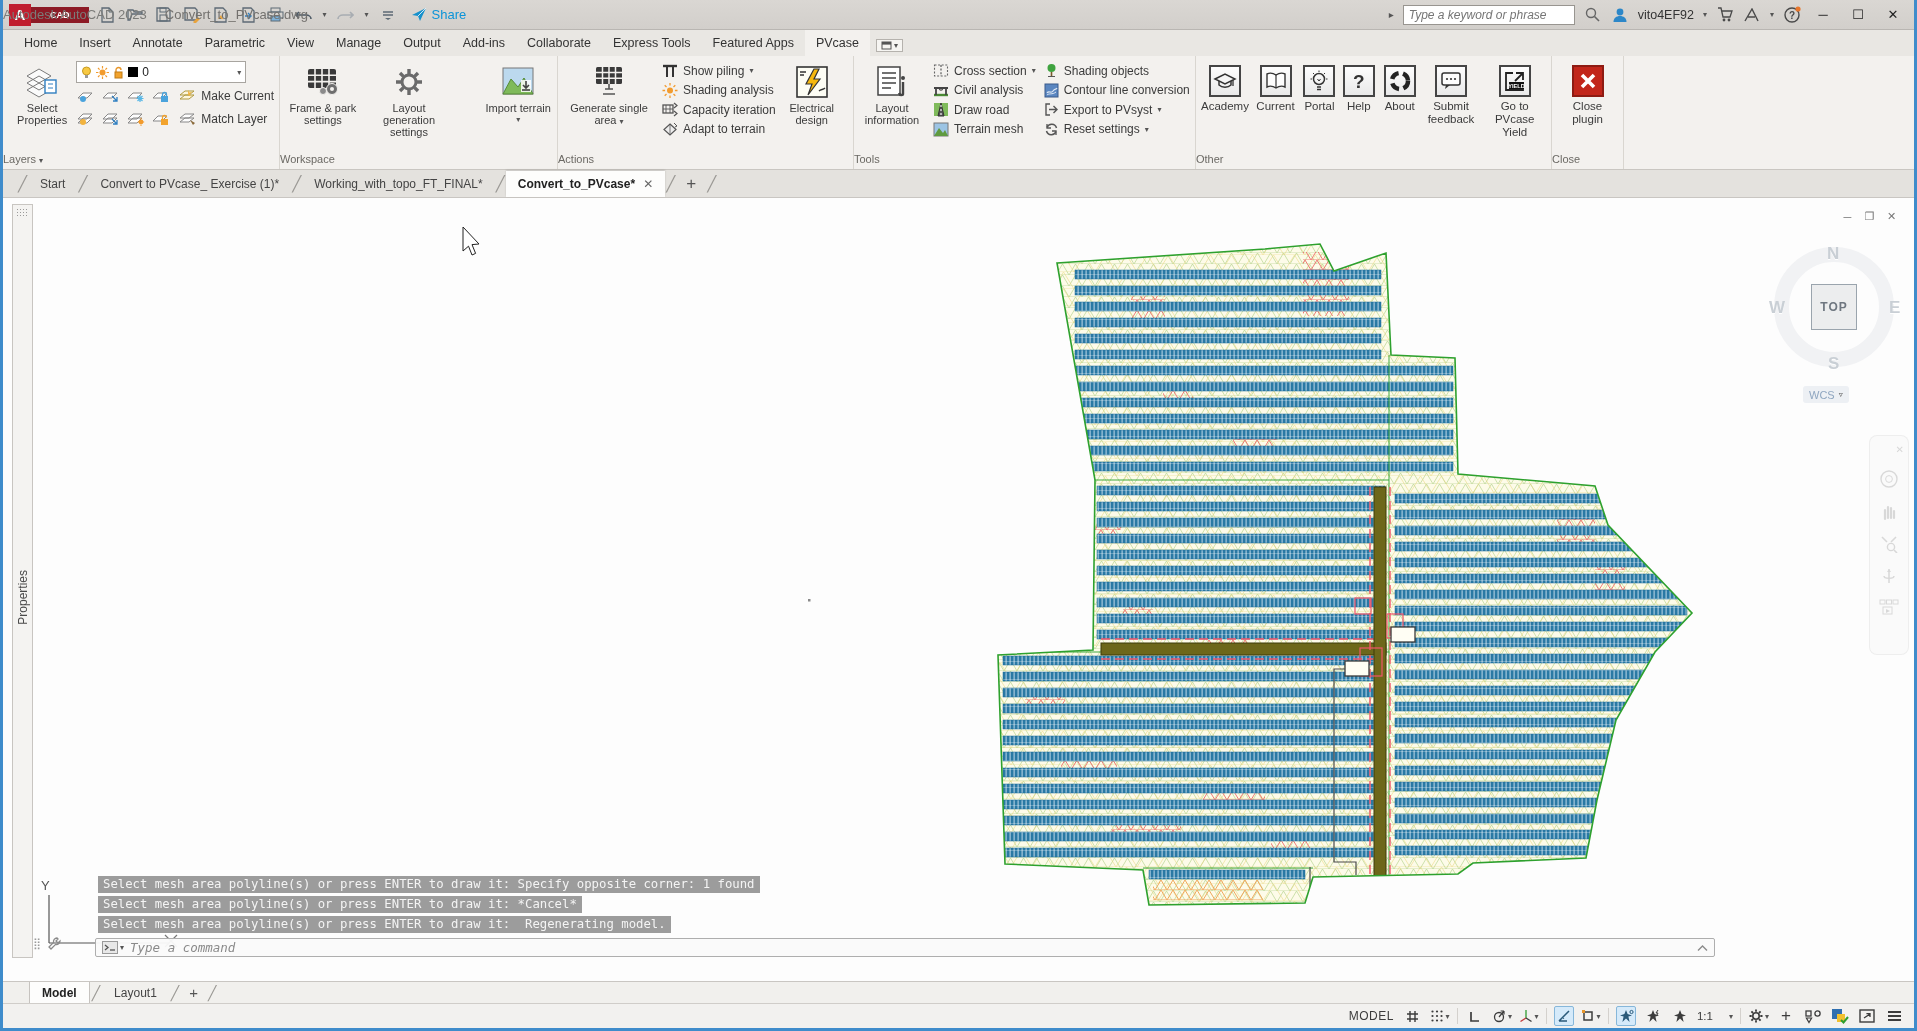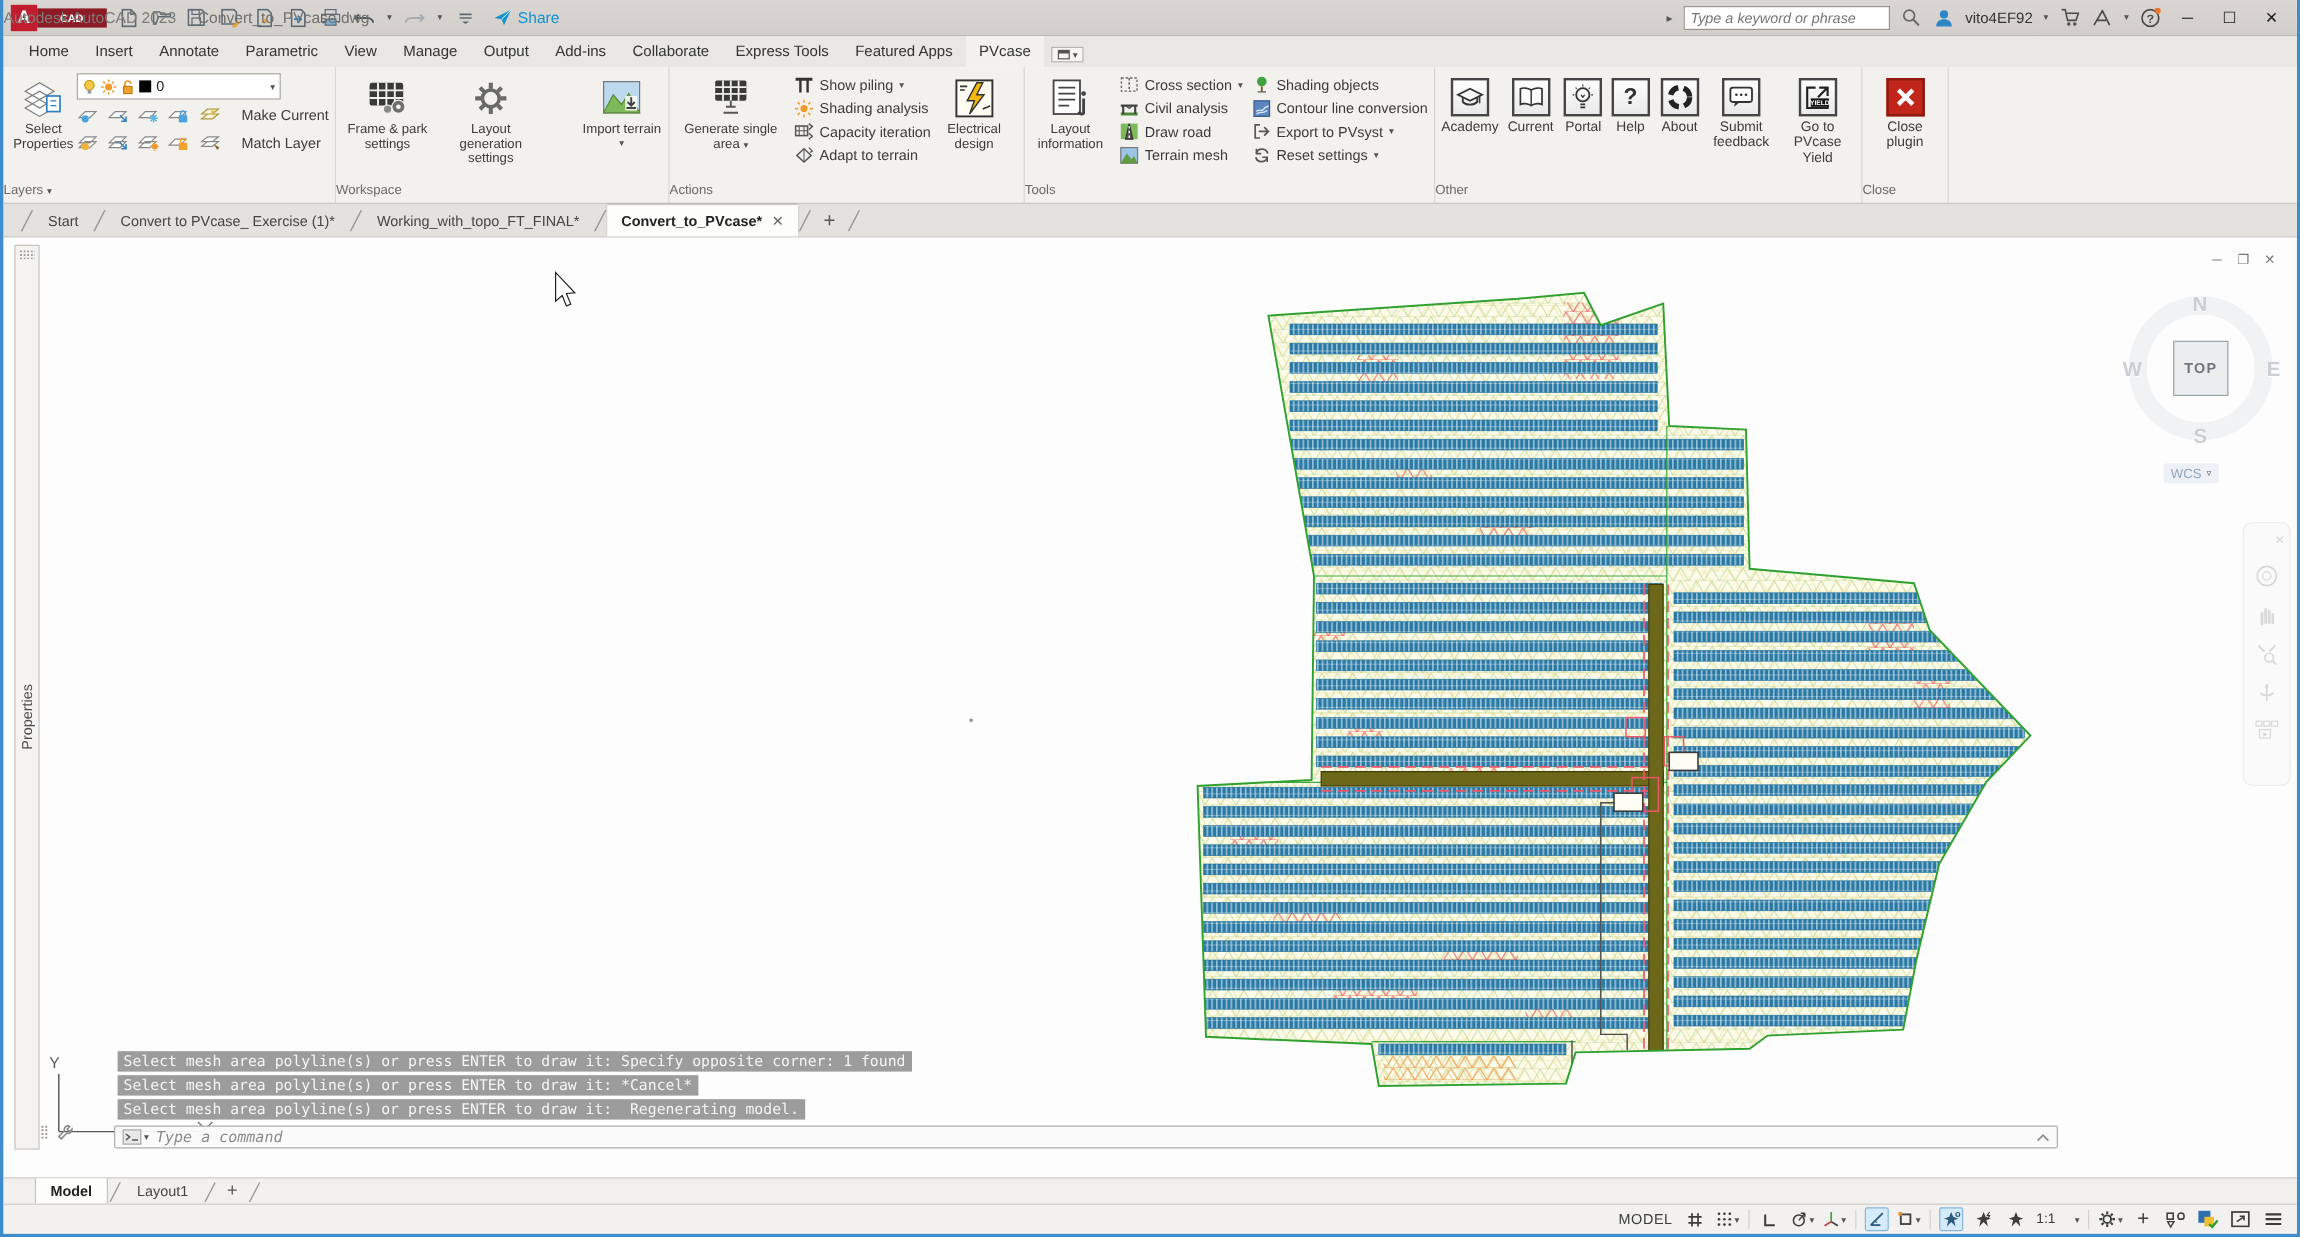--- a/index.html
+++ b/index.html
@@ -37,21 +37,21 @@
   .bigbtn { display:flex; flex-direction:column; align-items:center; padding-top:3px; font-size:11px; line-height:12px; text-align:center; color:#3b3b3b; }
   .bigbtn .bicon { height:40px; display:flex; align-items:center; justify-content:center; }
   .actrow { display:flex; align-items:center; gap:5px; font-size:12px; color:#3b3b3b; height:19.5px; white-space:nowrap; }
   .otheritem { display:flex; flex-direction:column; align-items:center; font-size:11.5px; line-height:13px; color:#3b3b3b; text-align:center; padding-top:6px; }
   .obox { width:32px; height:32px; border:2px solid #454545; background:linear-gradient(#fdfdfd,#e9e9e9); display:flex; align-items:center; justify-content:center; margin-bottom:3px; }
   .obox.red { background:#c2261a; border-color:#8e1b12; }
   .layer-combo { width:170px; height:22px; background:#fff; border:1px solid #a8a5a0; display:flex; align-items:center; gap:4px; padding:0 4px; font-size:12px; color:#222; }
   .layer-combo .cv { flex:1; }
   .lgrid-row { display:flex; align-items:center; gap:3px; height:21px; margin-top:2px; }
   .lic { width:22px; height:16px; display:flex; align-items:center; justify-content:center; }
-  .minibtn { display:flex; align-items:center; gap:16px; font-size:12px; color:#3b3b3b; margin-left:3px; white-space:nowrap;text-align:right; }
+  .minibtn { display:flex; align-items:center; gap:4px; font-size:12px; color:#3b3b3b; margin-left:3px; white-space:nowrap;text-align:right; }
 
   
   .filetabs { height:28px; background:#e4e2de; display:flex; align-items:flex-end; padding-left:14px; border-bottom:1px solid #c9c6c2; }
   .ftab { height:26px; display:flex; align-items:center; padding:0 12px; font-size:12px; color:#444; position:relative; }
   .ftab.active { background:#fdfdfc; font-weight:bold; color:#222; box-shadow:0 -1px 2px rgba(0,0,0,.15); }
   .ftab .fx { margin-left:8px; color:#666; font-weight:normal; font-size:12px; }
   .fsl { color:#9a9894; font-size:15px; margin:0 1px 4px 1px; }
   .fplus { font-size:17px; color:#555; margin:0 10px 3px 10px; }
 
   

